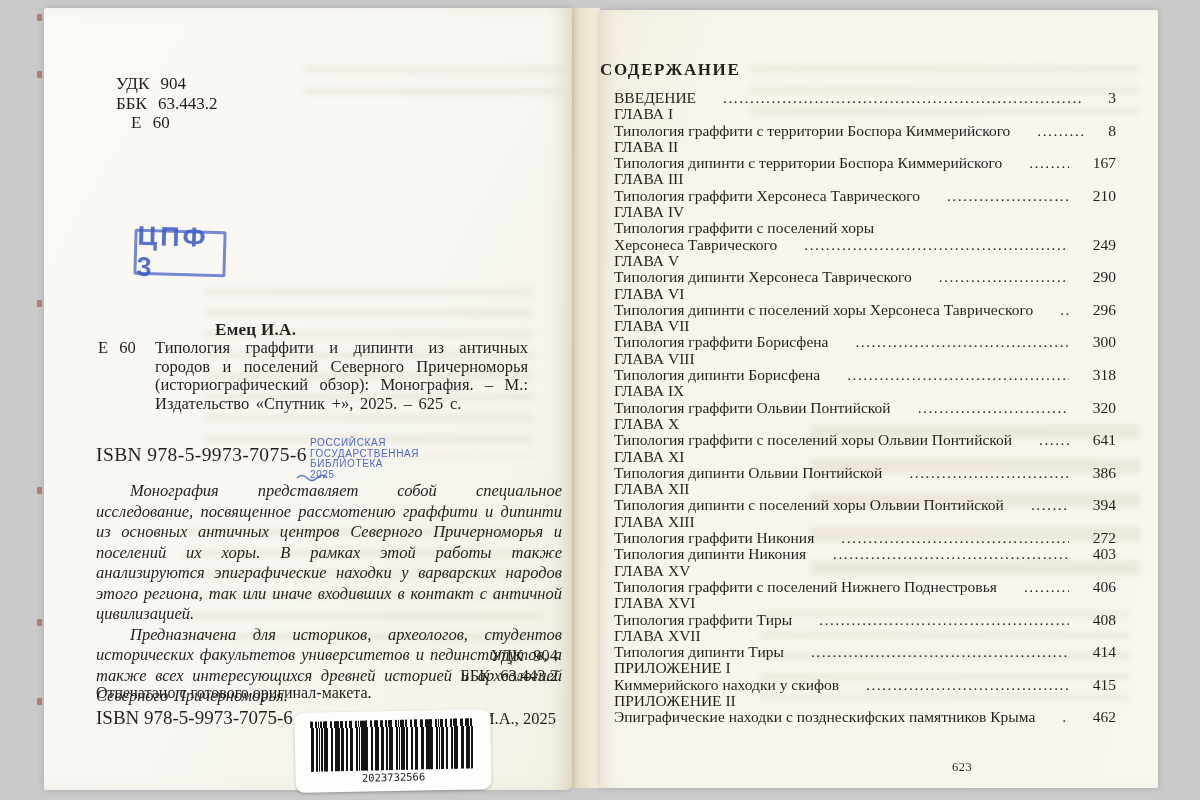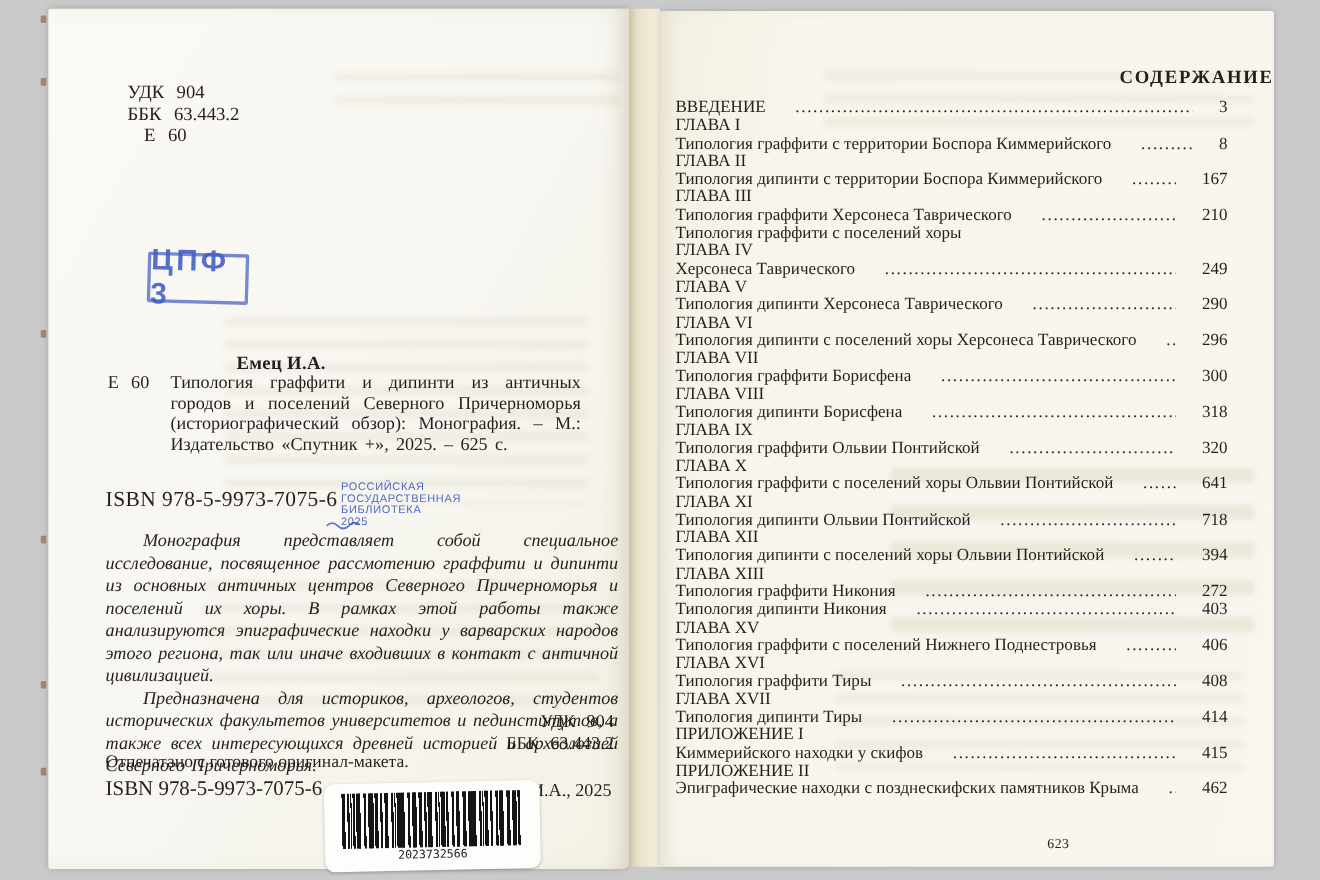--- a/index.html
+++ b/index.html
@@ -41,21 +41,21 @@
   .barcode-sticker{position:absolute;left:251px;top:703px;width:196px;height:80px;background:#fdfdfb;
      border-radius:9px;box-shadow:0 1px 3px rgba(0,0,0,.25);transform:rotate(-1.2deg);}
   .barcode-bars{position:absolute;left:16px;top:9px;right:16px;height:50px;
      background:
        repeating-linear-gradient(90deg,#141414 0 2px,transparent 2px 5px),
        repeating-linear-gradient(90deg,#141414 0 1px,transparent 1px 8px),
        repeating-linear-gradient(90deg,#141414 0 3px,transparent 3px 13px);}
   .barcode-number{position:absolute;left:0;right:0;top:60px;text-align:center;
      font-family:"DejaVu Sans Mono","Liberation Mono",monospace;font-size:10.5px;color:#222;}
   
-  .toc-title{position:absolute;left:0;width:100%;top:50px;text-align:right;font-size:17px;
+  .toc-title{position:absolute;left:0;width:100%;top:50px;text-align:left;font-size:17px;
      letter-spacing:1.6px;font-weight:600;}
   .toc{position:absolute;left:14px;top:80px;width:502px;font-size:15.5px;line-height:16.3px;}
   .toc-row{display:flex;align-items:baseline;white-space:nowrap;gap:24px;}
   .toc-label{flex:0 0 auto;}
   .toc-leader{flex:1 1 auto;overflow:hidden;letter-spacing:1.5px;padding:0 2px 0 3px;color:#2b2521;}
   .toc-pn{flex:0 0 auto;}
   .folio{position:absolute;left:352px;top:750px;font-size:12.5px;letter-spacing:.5px;}
   
   .edge-mark{position:absolute;width:5px;height:7px;background:rgba(150,58,38,.5);border-radius:1px;}
   .ghost{position:absolute;filter:blur(2.5px);opacity:.5;pointer-events:none;
@@ -179,32 +179,32 @@
     <span class="toc-pn"></span>
   </div>
 
   <div class="toc-row">
     <span class="toc-label">Типология граффити Херсонеса Таврического</span>
     <span class="toc-leader">........................................................................................................................................................................................................</span>
     <span class="toc-pn">210</span>
   </div>
 
   <div class="toc-row">
+    <span class="toc-label">ГЛАВА IV</span>
+    <span class="toc-leader"></span>
+    <span class="toc-pn"></span>
+  </div>
+
+  <div class="toc-row">
     <span class="toc-label">Типология граффити с поселений хоры</span>
     <span class="toc-leader"></span>
     <span class="toc-pn"></span>
   </div>
 
   <div class="toc-row">
-    <span class="toc-label">ГЛАВА IV</span>
-    <span class="toc-leader"></span>
-    <span class="toc-pn"></span>
-  </div>
-
-  <div class="toc-row">
     <span class="toc-label">Херсонеса Таврического</span>
     <span class="toc-leader">........................................................................................................................................................................................................</span>
     <span class="toc-pn">249</span>
   </div>
 
   <div class="toc-row">
     <span class="toc-label">ГЛАВА V</span>
     <span class="toc-leader"></span>
     <span class="toc-pn"></span>
   </div>
@@ -277,21 +277,21 @@
 
   <div class="toc-row">
     <span class="toc-label">ГЛАВА XI</span>
     <span class="toc-leader"></span>
     <span class="toc-pn"></span>
   </div>
 
   <div class="toc-row">
     <span class="toc-label">Типология дипинти Ольвии Понтийской</span>
     <span class="toc-leader">........................................................................................................................................................................................................</span>
-    <span class="toc-pn">718</span>
+    <span class="toc-pn">386</span>
   </div>
 
   <div class="toc-row">
     <span class="toc-label">ГЛАВА XII</span>
     <span class="toc-leader"></span>
     <span class="toc-pn"></span>
   </div>
 
   <div class="toc-row">
     <span class="toc-label">Типология дипинти с поселений хоры Ольвии Понтийской</span>

